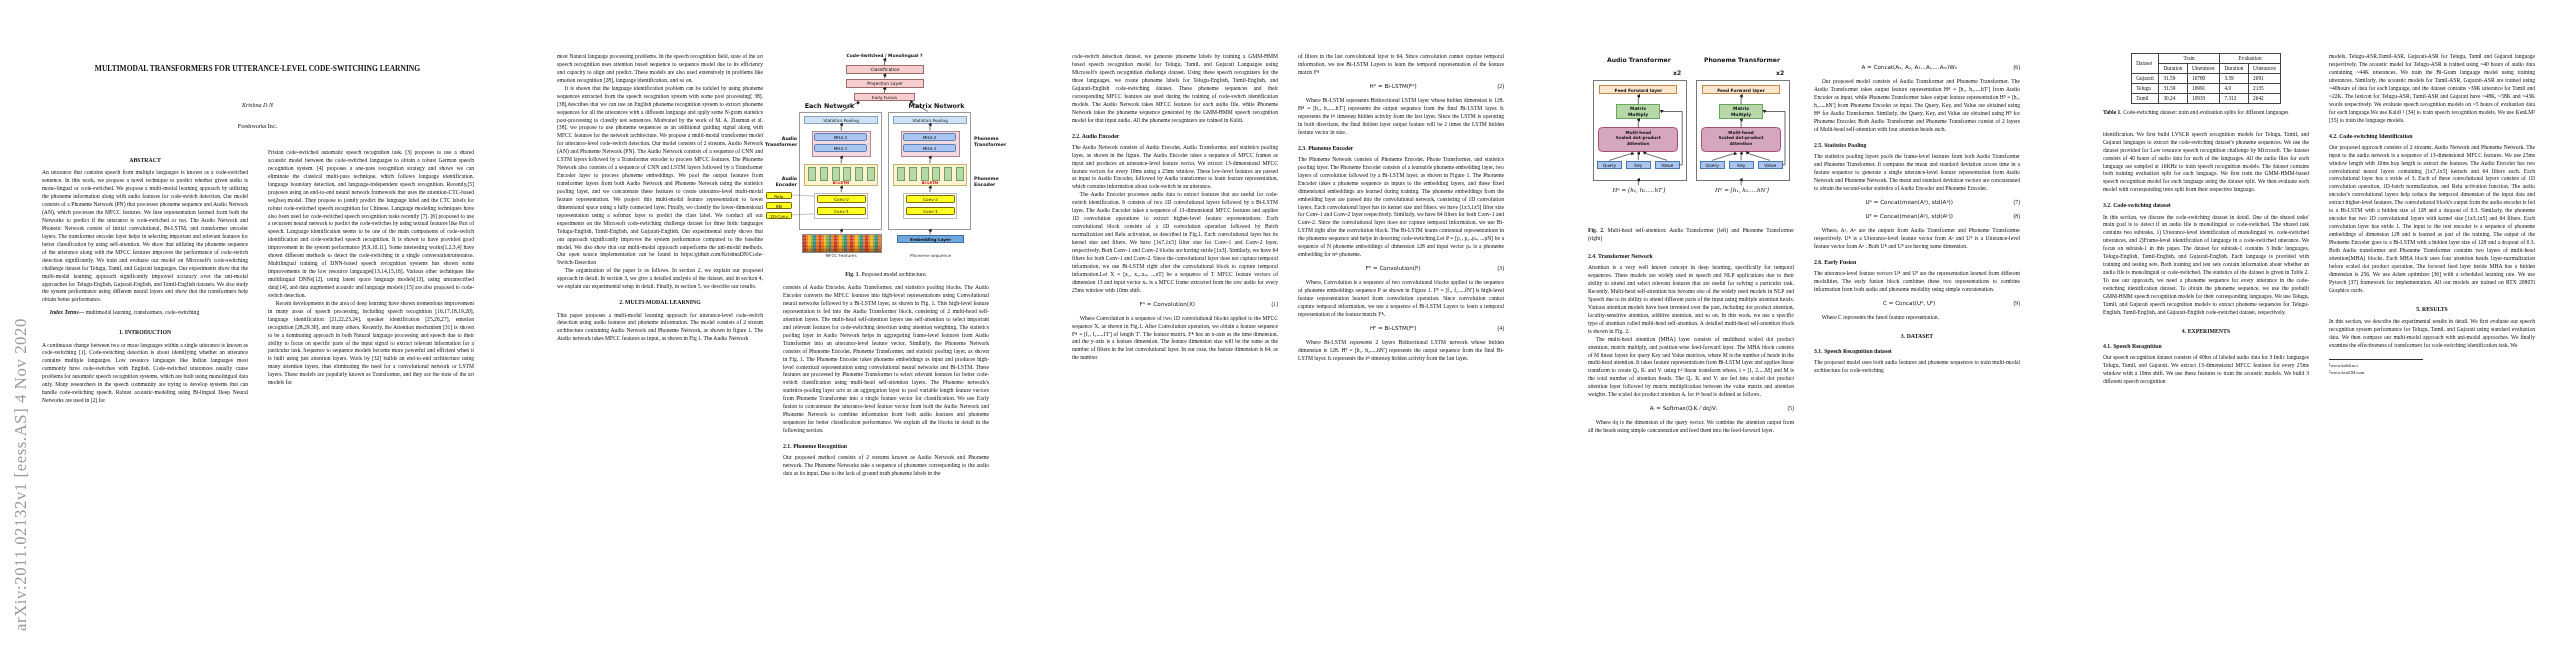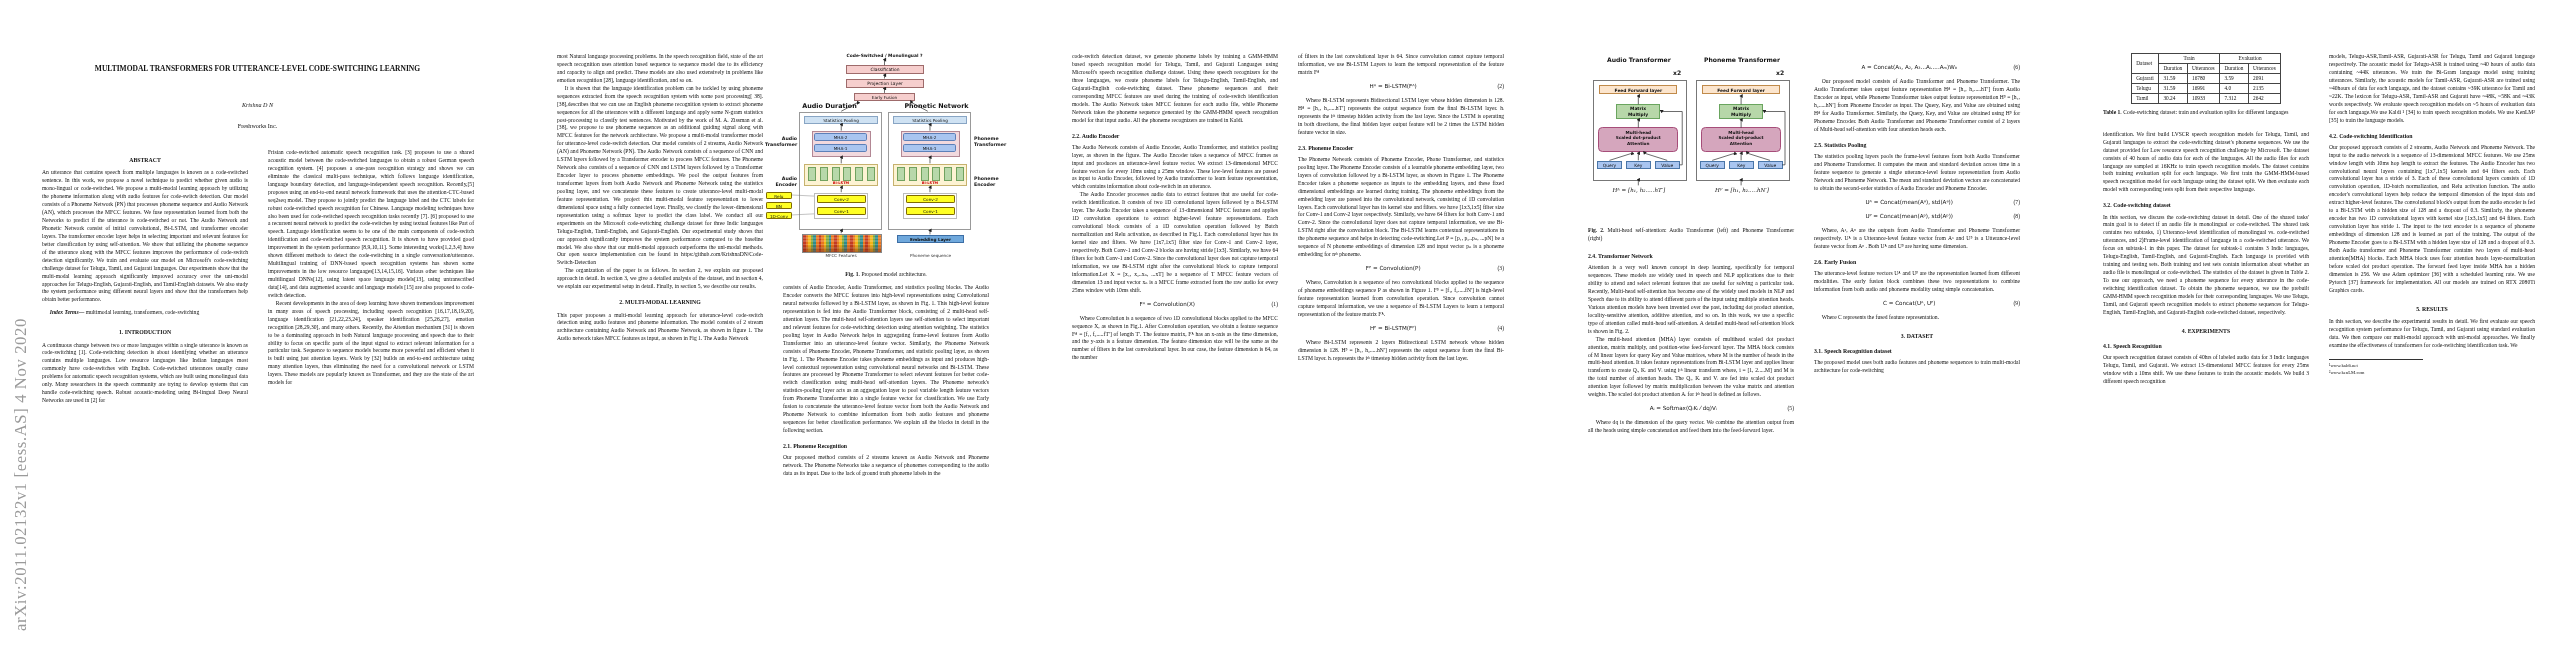--- a/index.html
+++ b/index.html
@@ -92,22 +92,22 @@
     <p class="ind">The organization of the paper is as follows.  In section 2, we explain our proposed approach in detail.  In section 3, we give a detailed analysis of the dataset, and in section 4, we explain our experimental setup in detail.  Finally, in section 5, we describe our results.</p>
     <p class="h1">2.  MULTI-MODAL LEARNING</p>
     <p>This paper proposes a multi-modal learning approach for utterance-level code-switch detection using audio features and phoneme information.  The model consists of 2 stream architecture containing Audio Network and Phoneme Network, as shown in figure 1.  The Audio network takes MFCC features as input, as shown in Fig 1.  The Audio Network</p>
   </div>
 
   <div class="fig" style="left:250px;top:53px;width:239px;height:208px;">
     <div class="f1-q" style="left:61px;top:0;width:117px;">Code-Switched / Monolingual ?</div>
     <div class="ab bx-pink" style="left:81px;top:12.2px;width:78px;height:9px;">Classification</div>
     <div class="ab bx-pink" style="left:81px;top:25.6px;width:78px;height:9px;">Projection Layer</div>
     <div class="ab bx-fus" style="left:89px;top:40px;width:61px;height:8.3px;">Early Fusion</div>
-    <div class="f1-net" style="left:23px;top:49px;width:83px;">Audio Duration</div>
-    <div class="f1-net" style="left:127px;top:49px;width:89px;">Phonetic Network</div>
+    <div class="f1-net" style="left:23px;top:49px;width:83px;">Each Network</div>
+    <div class="f1-net" style="left:127px;top:49px;width:89px;">Matrix Network</div>
 
     <div class="ab bx-grp" style="left:34px;top:59px;width:83px;height:118px;"></div>
     <div class="ab bx-grp" style="left:123px;top:59px;width:83px;height:118px;"></div>
 
     <div class="ab bx-stat" style="left:39px;top:63px;width:74px;height:7.8px;">Statistics Pooling</div>
     <div class="ab bx-stat" style="left:128px;top:63px;width:74px;height:7.8px;">Statistics Pooling</div>
 
     <div class="ab bx-mhaw" style="left:47px;top:78px;width:59px;height:25.6px;"></div>
     <div class="ab bx-mha" style="left:49px;top:80px;width:53px;height:7.8px;">MHA-2</div>
     <div class="ab bx-mha" style="left:49px;top:91px;width:53px;height:7.8px;">MHA-1</div>

